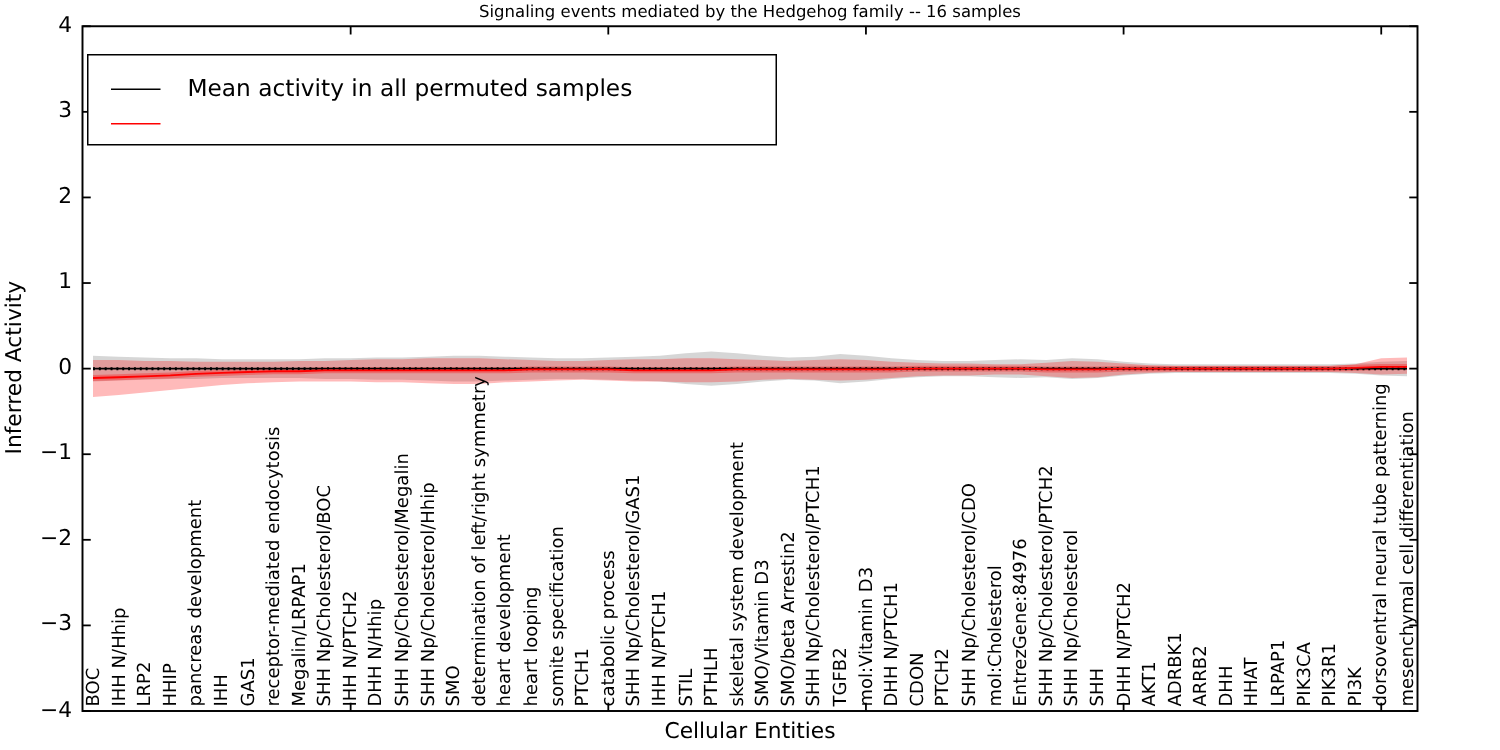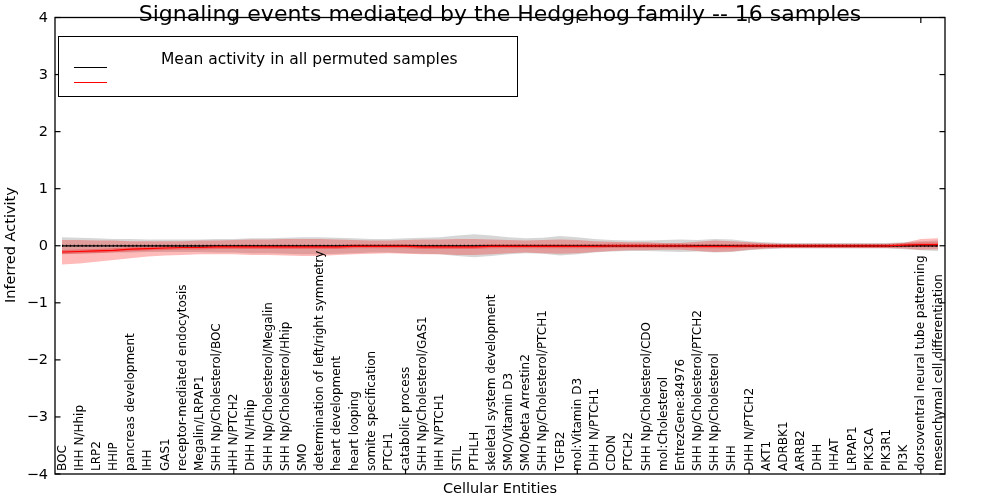--- a/index.html
+++ b/index.html
@@ -1,31 +1,31 @@
 <!DOCTYPE html>
 <html><head>
 <meta charset="utf-8">
 <style>
   html,body{margin:0;padding:0;background:#fff;}
   .figure{position:relative;width:1000px;height:500px;background:#ffffff;
           font-family:"DejaVu Sans","Liberation Sans",sans-serif;color:#000;overflow:hidden;}
   .title{position:absolute;top:1px;left:55px;width:890px;text-align:center;
-         font-size:22px;white-space:nowrap;}
+         font-size:11px;white-space:nowrap;}
   .xlab{position:absolute;top:480px;left:55px;width:890px;text-align:center;font-size:14.5px;}
   .ylab{position:absolute;left:2px;top:303px;transform:rotate(-90deg);
         transform-origin:0 0;font-size:14.5px;white-space:nowrap;line-height:16px;}
   .ytick{position:absolute;left:3px;width:45px;text-align:right;
          font-size:14.5px;line-height:15px;}
   .xcat{position:absolute;top:471px;transform:rotate(-90deg);transform-origin:0 0;
         font-size:12px;line-height:13px;white-space:nowrap;}
   svg.plot{position:absolute;left:0;top:0;}
   .legend{position:absolute;left:58px;top:36px;width:460px;height:61px;background:#fff;
           border:1.8px solid #000;z-index:5;display:flex;flex-direction:column;
           justify-content:space-evenly;box-sizing:border-box;}
-  .legend-row{display:flex;align-items:flex-end;padding-left:15px;font-size:15.5px;gap:36px;}
+  .legend-row{display:flex;align-items:center;padding-left:15px;font-size:15.5px;}
   .legend-line{display:inline-block;width:33px;height:0;border-top:1.7px solid #000;
                margin-right:18px;flex:0 0 auto;}
 </style>
 </head>
 <body>
 
 <div class="figure">
   <div class="title">Signaling events mediated by the Hedgehog family -- 16 samples</div>
   <div class="ylab">Inferred Activity</div>
   <div class="xlab">Cellular Entities</div>

